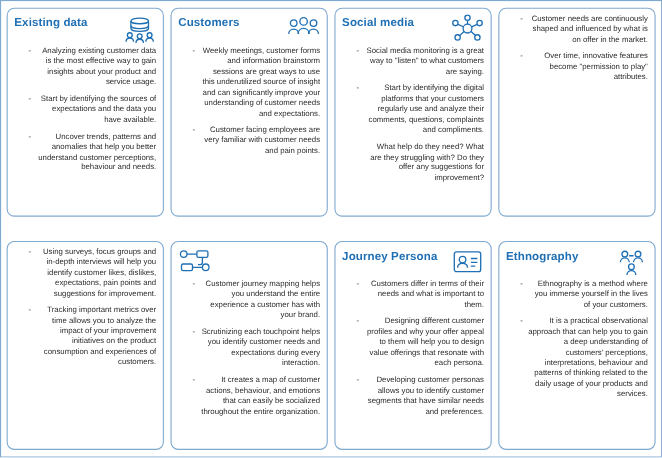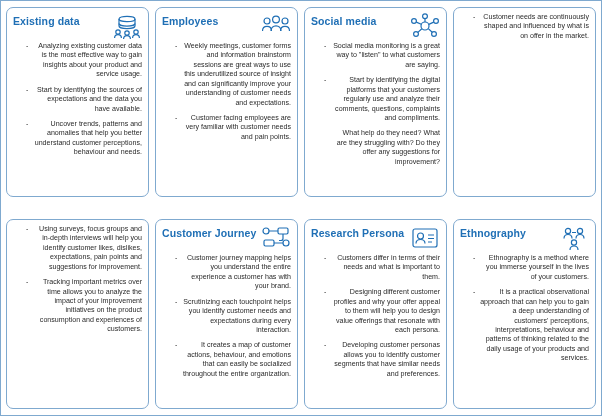--- a/index.html
+++ b/index.html
@@ -122,21 +122,21 @@
       </div>
       <div class="card-body">
         <div class="bullet">Analyzing existing customer data is the most effective way to gain insights about your product and service usage.</div>
         <div class="bullet">Start by identifying the sources of expectations and the data you have available.</div>
         <div class="bullet">Uncover trends, patterns and anomalies that help you better understand customer perceptions, behaviour and needs.</div>
       </div>
     </div>
 
     <div class="card">
       <div class="card-head">
-        <div class="card-title">Employees</div>
+        <div class="card-title">Customers</div>
         <span class="card-icon">
           <svg viewBox="0 0 30 26" width="30" height="26" fill="none" stroke="#1f6fb5" stroke-width="1.2">
             <circle cx="6" cy="8" r="3"></circle>
             <path d="M1.5 18c0-2.8 2-4.6 4.5-4.6S10.5 15.2 10.5 18"></path>
             <circle cx="15" cy="6.5" r="3.4"></circle>
             <path d="M10 18c0-3.1 2.2-5.2 5-5.2s5 2.1 5 5.2"></path>
             <circle cx="24" cy="8" r="3"></circle>
             <path d="M19.5 18c0-2.8 2-4.6 4.5-4.6s4.5 1.8 4.5 4.6"></path>
           </svg>
         </span>
@@ -165,37 +165,37 @@
       <div class="card-body">
         <div class="bullet">Social media monitoring is a great way to "listen" to what customers are saying.</div>
         <div class="bullet">Start by identifying the digital platforms that your customers regularly use and analyze their comments, questions, complaints and compliments.</div>
         <div class="bullet nodash">What help do they need? What are they struggling with? Do they offer any suggestions for improvement?</div>
       </div>
     </div>
 
     <div class="card">
       <div class="card-body">
         <div class="bullet">Customer needs are continuously shaped and influenced by what is on offer in the market.</div>
+        <div class="bullet">Over time, innovative features become "permission to play" attributes.</div>
       </div>
     </div>
 
   </div>
 
   <div class="row">
 
     <div class="card">
       <div class="card-body">
         <div class="bullet">Using surveys, focus groups and in-depth interviews will help you identify customer likes, dislikes, expectations, pain points and suggestions for improvement.</div>
         <div class="bullet">Tracking important metrics over time allows you to analyze the impact of your improvement initiatives on the product consumption and experiences of customers.</div>
       </div>
     </div>
 
     <div class="card">
       <div class="card-head">
-        <div class="card-title">Customer Journey</div>
         <span class="card-icon">
           <svg viewBox="0 0 30 26" width="30" height="26" fill="none" stroke="#1f6fb5" stroke-width="1.2">
             <circle cx="5" cy="6" r="3"></circle>
             <rect x="17" y="3" width="10" height="6" rx="1.4"></rect>
             <path d="M8 6h9"></path>
             <circle cx="25" cy="18" r="3"></circle>
             <rect x="3" y="15" width="10" height="6" rx="1.4"></rect>
             <path d="M13 18h9"></path>
             <path d="M22 9v4.5a2 2 0 0 1-2 2h-2"></path>
           </svg>
@@ -203,21 +203,21 @@
       </div>
       <div class="card-body">
         <div class="bullet">Customer journey mapping helps you understand the entire experience a customer has with your brand.</div>
         <div class="bullet">Scrutinizing each touchpoint helps you identify customer needs and expectations during every interaction.</div>
         <div class="bullet">It creates a map of customer actions, behaviour, and emotions that can easily be socialized throughout the entire organization.</div>
       </div>
     </div>
 
     <div class="card">
       <div class="card-head">
-        <div class="card-title">Research Persona</div>
+        <div class="card-title">Journey Persona</div>
         <span class="card-icon">
           <svg viewBox="0 0 30 26" width="30" height="26" fill="none" stroke="#1f6fb5" stroke-width="1.2">
             <rect x="3" y="4" width="24" height="18" rx="2"></rect>
             <circle cx="10.5" cy="11" r="3"></circle>
             <path d="M6 18.5c0-2.5 2-4 4.5-4s4.5 1.5 4.5 4"></path>
             <path d="M18 10h6M18 13.5h6M18 17h4"></path>
           </svg>
         </span>
       </div>
       <div class="card-body">

